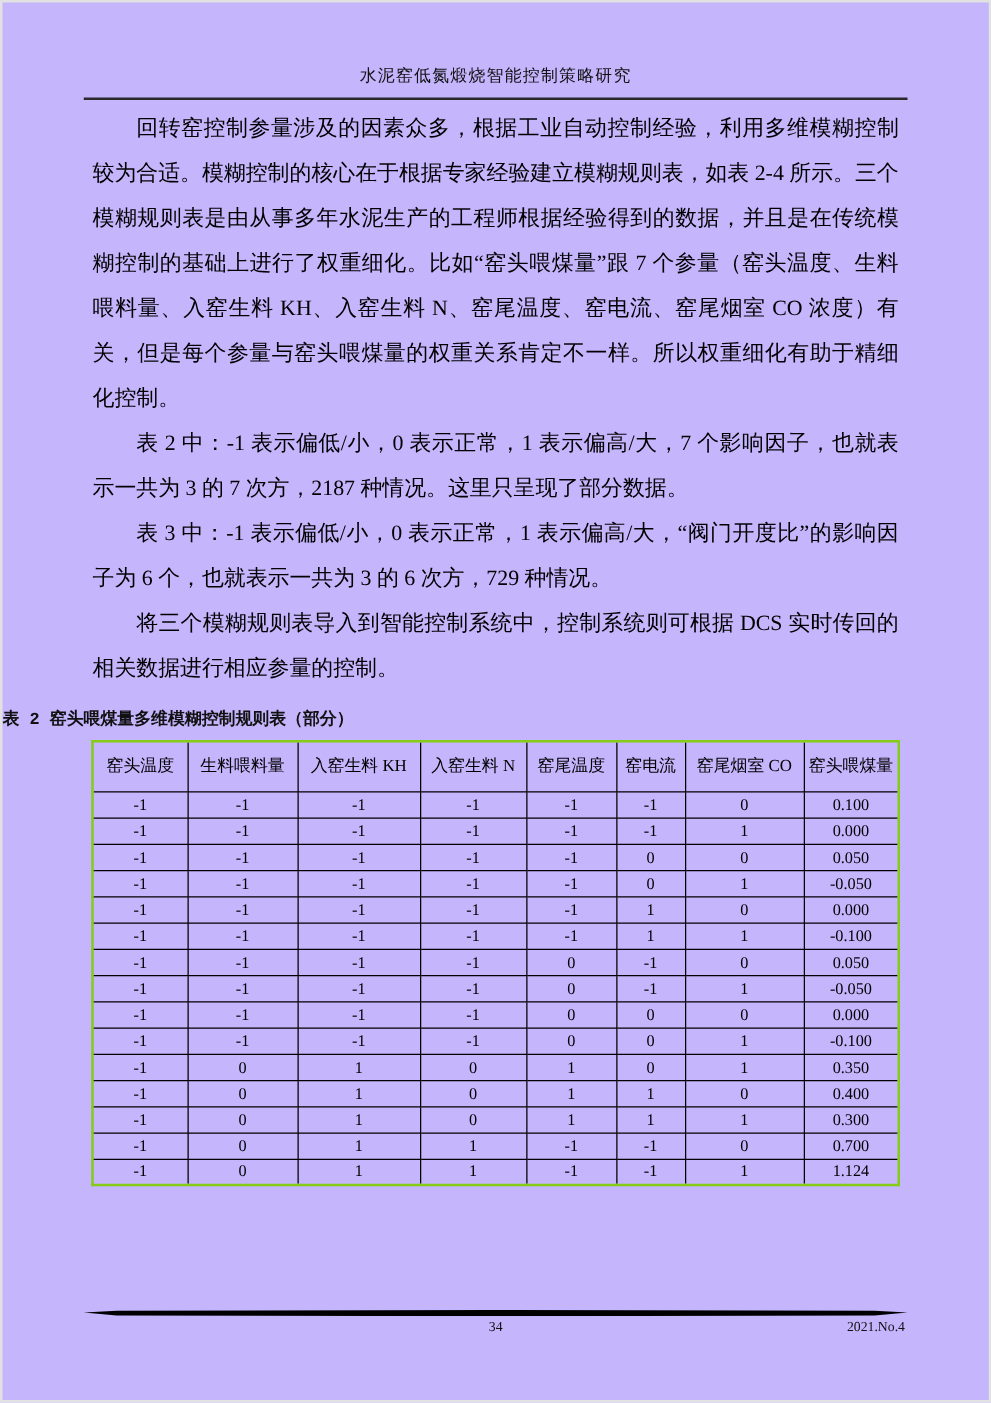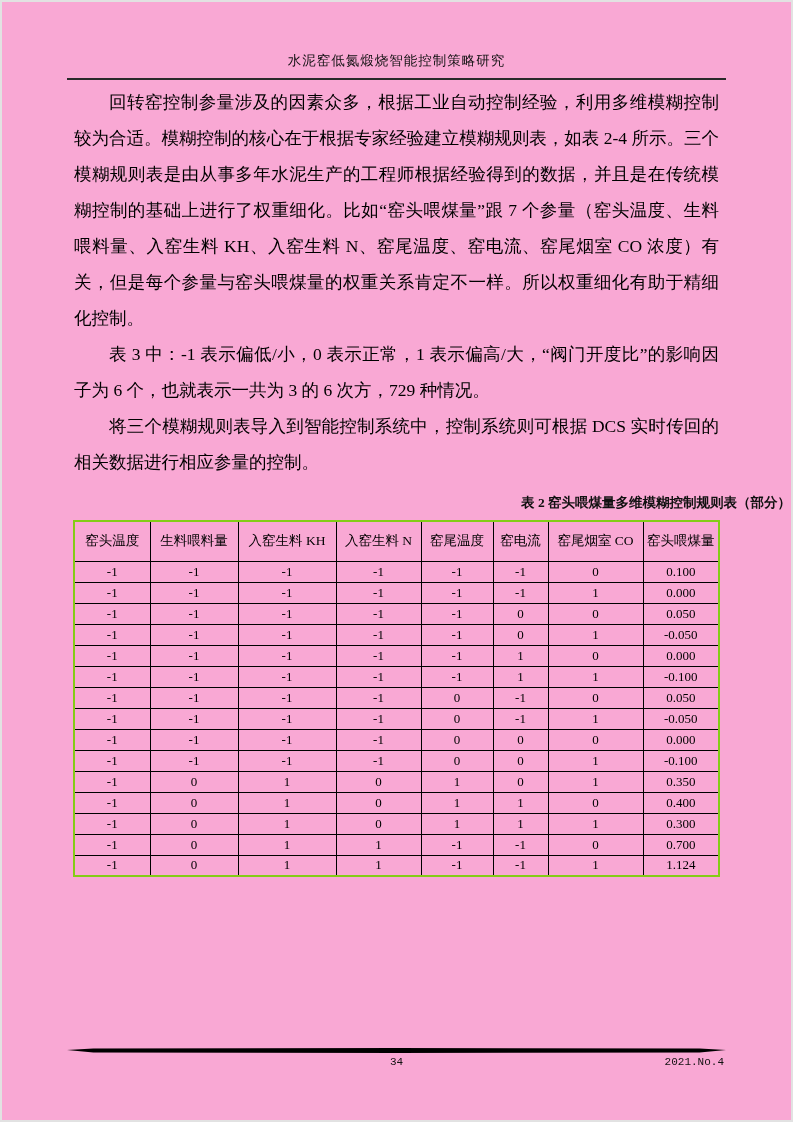--- a/index.html
+++ b/index.html
@@ -2,21 +2,21 @@
 <html><head>
 <meta charset="utf-8">
 <style>
   * { margin: 0; padding: 0; box-sizing: border-box; }
   html, body { background: #f2f2f2; }
   .page {
     position: relative;
     width: 793px;
     height: 1122px;
     margin: 0 auto;
-    background: #f9a8d4;
+    background: #c4b5fd;
     border: 2px solid #e2e2e2;
     font-family: "Liberation Serif", "DejaVu Serif", serif;
     color: #000000;
     overflow: hidden;
   }
   
   .running-head { padding: 50px 65px 0 65px; }
   .rh-title {
     text-align: center;
     font-size: 13.5px;
@@ -31,22 +31,22 @@
     font-size: 17.5px;
     line-height: 36px;
     text-indent: 2em;
     text-align: justify;
     text-justify: inter-ideograph;
     color: #000;
   }
   
   .table-caption {
     margin-top: 14px;
-    text-align: right;
-    font-family: Liberation Serif, serif;
+    text-align: left;
+    font-family: Liberation Mono, monospace;
     font-weight: 600;
     font-size: 13.5px;
     color: #111;
   }
   
   table.rules {
     margin: 8px auto 0 auto;
     width: 645px;
     border-collapse: collapse;
     table-layout: fixed;
@@ -73,39 +73,40 @@
   .page-footer { position: absolute; left: 65px; right: 65px; top: 1046px; }
   .footer-bar {
     height: 5px;
     background: #000;
     clip-path: polygon(0 40%, 4% 12%, 50% 0, 96% 12%, 100% 40%, 96% 88%, 50% 100%, 4% 88%);
   }
   .footer-text {
     position: relative;
     height: 16px;
     margin-top: 3px;
-    font-family: Liberation Mono, monospace;
+    font-family: Liberation Serif, serif;
     font-size: 11px;
     color: #111;
   }
   .page-num { position: absolute; left: 50%; transform: translateX(-50%); top: 0; }
   .issue { position: absolute; right: 2px; top: 0; }
 </style>
 </head>
 <body>
 
 <div class="page">
 
   <div class="running-head">
     <div class="rh-title">水泥窑低氮煅烧智能控制策略研究</div>
     <div class="rh-rule"></div>
   </div>
 
   <div class="body-text">
     <p>回转窑控制参量涉及的因素众多，根据工业自动控制经验，利用多维模糊控制较为合适。模糊控制的核心在于根据专家经验建立模糊规则表，如表 2-4 所示。三个模糊规则表是由从事多年水泥生产的工程师根据经验得到的数据，并且是在传统模糊控制的基础上进行了权重细化。比如“窑头喂煤量”跟 7 个参量（窑头温度、生料喂料量、入窑生料 KH、入窑生料 N、窑尾温度、窑电流、窑尾烟室 CO 浓度）有关，但是每个参量与窑头喂煤量的权重关系肯定不一样。所以权重细化有助于精细化控制。</p>
+    <p>表 2 中：-1 表示偏低/小，0 表示正常，1 表示偏高/大，7 个影响因子，也就表示一共为 3 的 7 次方，2187 种情况。这里只呈现了部分数据。</p>
     <p>表 3 中：-1 表示偏低/小，0 表示正常，1 表示偏高/大，“阀门开度比”的影响因子为 6 个，也就表示一共为 3 的 6 次方，729 种情况。</p>
     <p>将三个模糊规则表导入到智能控制系统中，控制系统则可根据 DCS 实时传回的相关数据进行相应参量的控制。</p>
   </div>
 
   <div class="table-caption">表 2 窑头喂煤量多维模糊控制规则表（部分）</div>
 
   <table class="rules">
     <colgroup>
       <col class="c1">
         <col class="c2">

